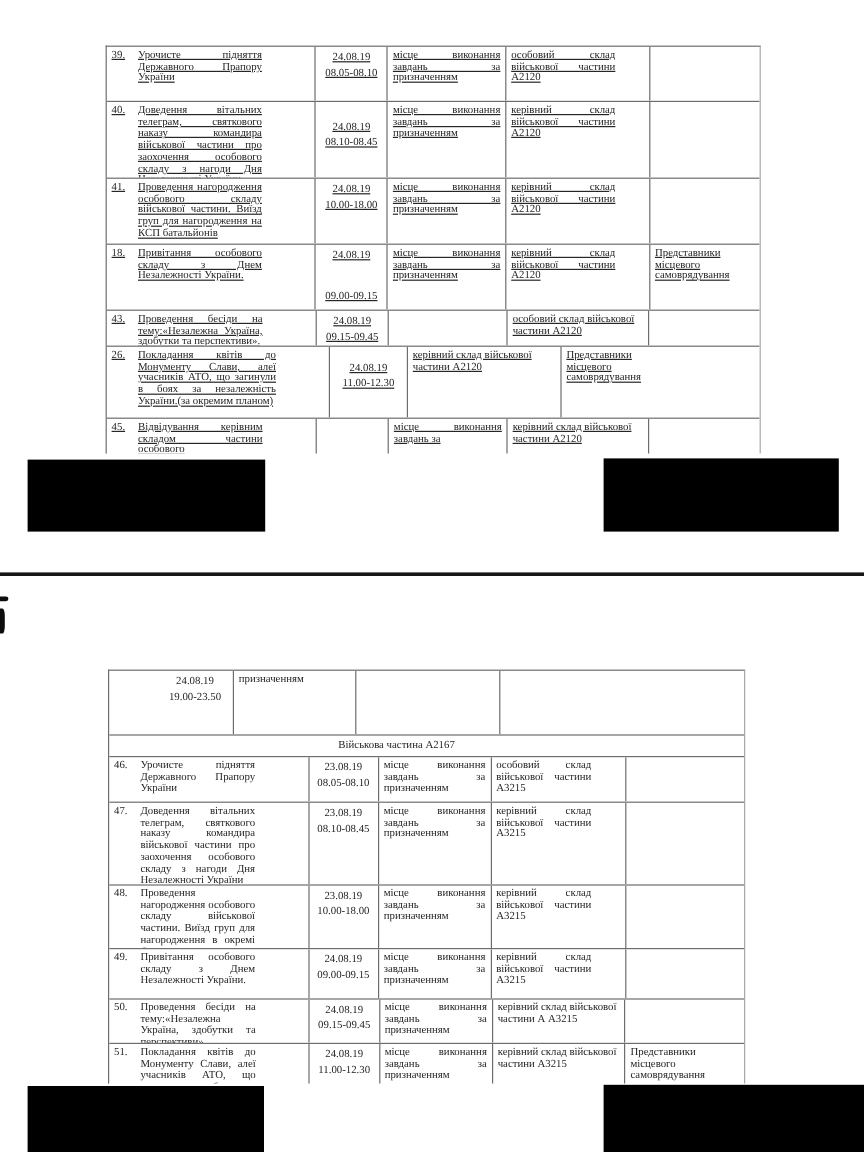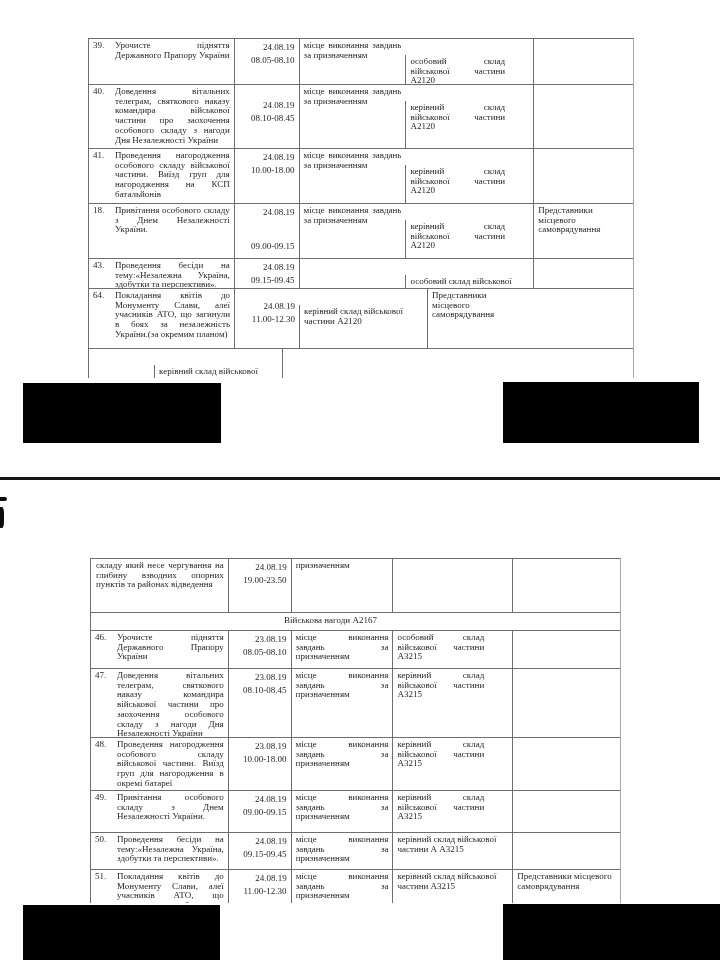--- a/index.html
+++ b/index.html
@@ -6,33 +6,33 @@
   html,body { background: #ffffff; }
   .canvas {
     position: relative; width: 720px; height: 960px;
     background: #ffffff; overflow: hidden;
     font-family: "Liberation Serif", serif; color: #262626;
   }
   .tbl {
     position: absolute; overflow: hidden; background: #fff;
     border-top: 1px solid #6e6e6e; border-left: 1px solid #6e6e6e; border-right: 1px solid #a8a8a8;
   }
-  .t1 { left: 88px; top: 38px; width: 546px; height: 340px; }
+  .t1 { left: 88px; top: 38px; width: 546px; height: 340px; text-decoration: underline; }
   .t2 { left: 90px; top: 558px; width: 531px; height: 345px; }
   .tr { display: flex; border-bottom: 1px solid #6e6e6e; overflow: hidden; }
   .td { padding: 2px 4px 1px; font-size: 9px; line-height: 9.7px; overflow: hidden; }
   .td + .td { border-left: 1px solid #6e6e6e; }
   .c1 { display: flex; }
   .num { width: 22px; flex: none; }
   .act { flex: 1; text-align: justify; }
   .t1 .c1 { width: 145px; } .t1 .c2 { width: 65px; } .t1 .c3 { width: 107px; }
-  .t1 .c4 { width: 128px; margin-top: 16px; } .t1 .c5 { width: 100px; }
+  .t1 .c4 { width: 128px; } .t1 .c5 { width: 100px; }
   .t2 .c1 { width: 137px; } .t2 .c2 { width: 63px; } .t2 .c3 { width: 102px; }
   .t2 .c4 { width: 120px; } .t2 .c5 { width: 108px; }
-  .c2 { text-align: right; padding-top: 4px; }
+  .c2 { text-align: center; padding-top: 4px; margin-left: 40px; }
   .c2 .t { margin-top: 3px; }
   .pt16 { padding-top: 16px; }
   .pt13 { padding-top: 13px; }
   .tgap { margin-top: 24px !important; }
   .c3 { text-align: justify; }
   .pr12 { padding-right: 14px; }
   .c4.jn { text-align: justify; padding-right: 28px; }
   .c5 { }
   .full { width: 100%; text-align: center; padding-right: 54px; padding-top: 3px; }
   .noind { padding-left: 5px; }
@@ -113,66 +113,68 @@
         <div class="d">24.08.19</div>
         <div class="t">09.15-09.45</div>
       </div>
       <div class="td c3"></div>
       <div class="td c4">особовий склад військової частини А2120</div>
       <div class="td c5"></div>
     </div>
 
     <div class="tr" style="height:60px">
       <div class="td c1">
-        <span class="num">64.</span>
+        <span class="num">26.</span>
         <span class="act">Покладання квітів до Монументу Слави, алеї учасників АТО, що загинули в боях за незалежність України.(за окремим планом)</span>
       </div>
       <div class="td c2 pt13">
         <div class="d">24.08.19</div>
         <div class="t">11.00-12.30</div>
       </div>
       <div class="td c4">керівний склад військової частини А2120</div>
       <div class="td c5">Представники місцевого самоврядування</div>
     </div>
 
     <div class="tr" style="height:40px">
+      <div class="td c1">
+        <span class="num">45.</span>
+        <span class="act">Відвідування керівним складом частини особового</span>
+      </div>
       <div class="td c2">
         <div class="d"></div>
         <div class="t"></div>
       </div>
+      <div class="td c3">місце виконання завдань за</div>
       <div class="td c4">керівний склад військової частини А2120</div>
       <div class="td c5"></div>
     </div>
 
   </div>
 
   <div class="redact" style="left:23px; top:383px; width:198px; height:60px;"></div>
   <div class="redact" style="left:503px; top:382px; width:196px; height:61px;"></div>
 
   <div class="sep"></div>
   <div class="mark1"></div>
   <div class="mark2"></div>
 
   <div class="tbl t2">
 
     <div class="tr" style="height:54px">
-      <div class="td c1 noind">
-        <span class="act">складу який несе чергування на глибину взводних опорних пунктів та районах відведення</span>
-      </div>
       <div class="td c2">
         <div class="d">24.08.19</div>
         <div class="t">19.00-23.50</div>
       </div>
       <div class="td c3" style="text-align:left">призначенням</div>
       <div class="td c4"></div>
       <div class="td c5"></div>
     </div>
 
     <div class="tr" style="height:18px">
-      <div class="td full">Військова нагоди А2167</div>
+      <div class="td full">Військова частина А2167</div>
     </div>
 
     <div class="tr" style="height:38px">
       <div class="td c1">
         <span class="num">46.</span>
         <span class="act">Урочисте підняття Державного Прапору України</span>
       </div>
       <div class="td c2">
         <div class="d">23.08.19</div>
         <div class="t">08.05-08.10</div>

